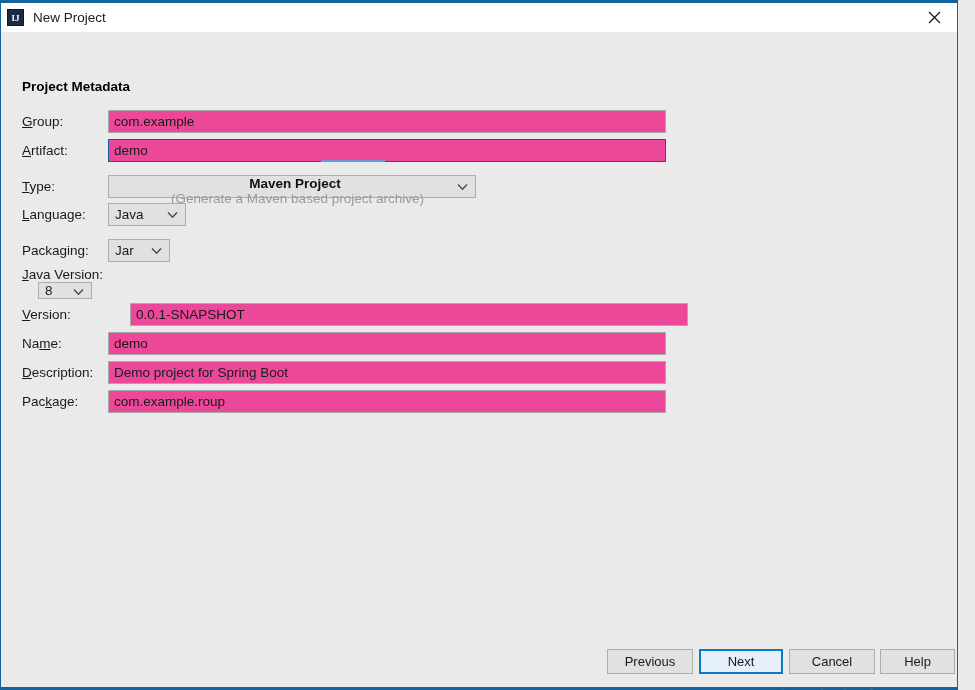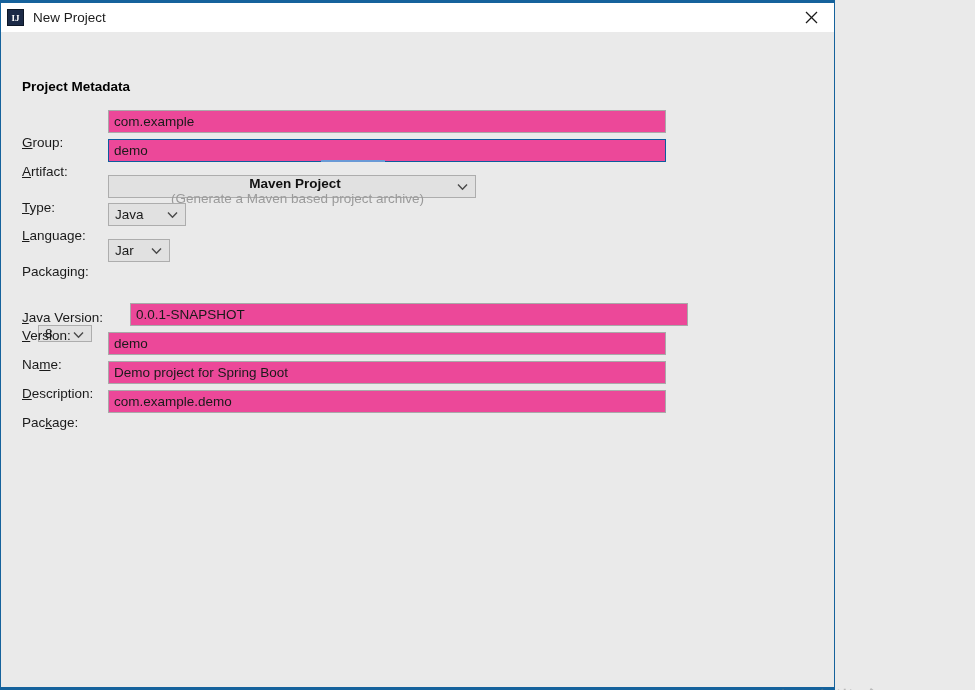--- a/index.html
+++ b/index.html
@@ -11,21 +11,21 @@
     font-family: "Liberation Sans", "DejaVu Sans", sans-serif;
     font-size: 13px;
     color: #1a1a1a;
     background: #eaeaea;
     overflow: hidden;
     position: relative;
   }
   #window {
     position: absolute;
     left: 0; top: 0;
-    width: 835px; height: 690px;
+    width: 958px; height: 690px;
     border: 1px solid #15629c;
     border-top-width: 3px;
     border-bottom-width: 3px;
     background: #eaeaea;
     display: flex;
     flex-direction: column;
   }
   
   #titlebar {
     height: 29px;
@@ -84,21 +84,20 @@
     height: 22px;
     display: flex;
     align-items: center;
   }
   .lbl {
     width: 86px;
     font-size: 13.5px;
     color: #1a1a1a;
     white-space: nowrap;
     flex: 0 0 auto;
-    margin-top: 43px;
   }
   .lbl u { text-decoration: underline; }
 
   .txt {
     height: 23px;
     background: #ec4899;
     border: 1px solid #a9a9a9;
     font-family: "Liberation Sans", "DejaVu Sans", sans-serif;
     font-size: 13.5px;
     color: #1a1a1a;
@@ -289,22 +288,28 @@
       <div class="txt">demo</div>
     </div>
 
     <div class="row" style="top:329px;">
       <div class="lbl"><u>D</u>escription:</div>
       <div class="txt">Demo project for Spring Boot</div>
     </div>
 
     <div class="row" style="top:358px;">
       <div class="lbl">Pac<u>k</u>age:</div>
-      <div class="txt">com.example.demo</div>
-    </div>
-
+      <div class="txt">com.example.roup</div>
+    </div>
+
+    <div id="buttonbar">
+      <div class="btn" id="btn-previous">Previous</div>
+      <div class="btn default" id="btn-next">Next</div>
+      <div class="btn" id="btn-cancel">Cancel</div>
+      <div class="btn" id="btn-help">Help</div>
+    </div>
 
     <div id="watermark">
       <span>CSDN </span><span class="wm-cn">@酒馆常客</span>
     </div>
 
   </div>
 </div>
 
 </body></html>

